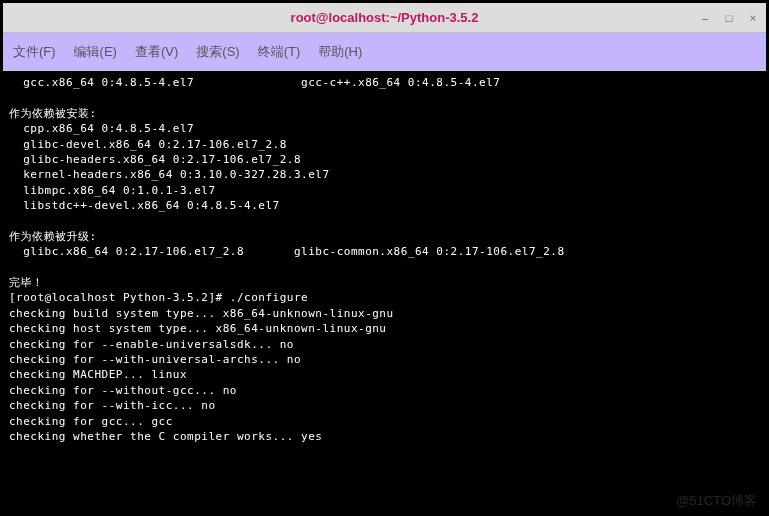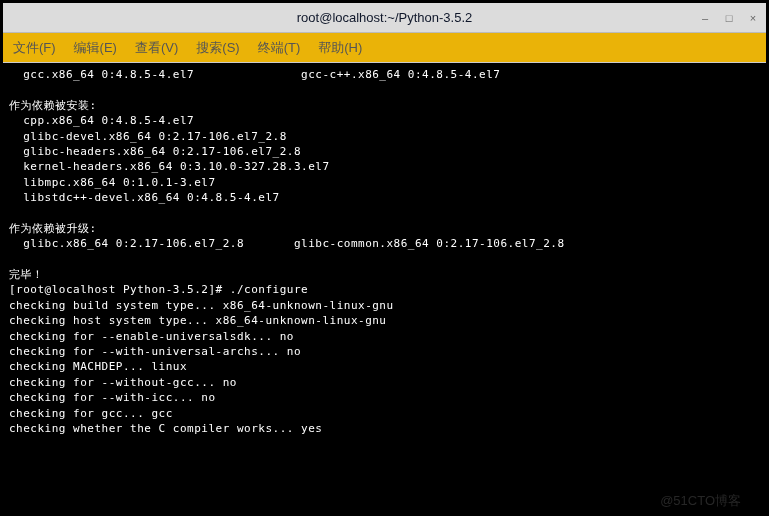--- a/index.html
+++ b/index.html
@@ -17,43 +17,43 @@
       display: flex;
       align-items: center;
       border-bottom: 1px solid #bbb;
       position: relative;
     }
     .title {
       position: absolute;
       left: 50%;
       transform: translateX(-50%);
       font-size: 13px;
-      color: #0f172a;
-      font-weight: normal;
+      color: #be185d;
+      font-weight: bold;
     }
     .window-controls {
       position: absolute;
       right: 6px;
       display: flex;
       gap: 10px;
       align-items: center;
     }
     .wc {
       width: 14px;
       height: 14px;
       display: flex;
       align-items: center;
       justify-content: center;
       font-size: 11px;
       color: #666;
       cursor: pointer;
     }
     .menubar {
-      height: 30px;
-      background: #eab308;
+      height: 38px;
+      background: #c4b5fd;
       display: flex;
       align-items: center;
       padding: 0 10px;
       gap: 18px;
       border-bottom: 1px solid #ccc;
       font-size: 13px;
       color: #555;
     }
     .menu-item { cursor: pointer; }
     .terminal {
@@ -64,21 +64,21 @@
       line-height: 1.4;
       padding: 4px 6px;
       height: calc(100% - 60px);
       overflow: hidden;
       white-space: pre;
       letter-spacing: 0.5px;
     }
     .watermark {
       position: absolute;
       bottom: 6px;
-      right: 28px;
+      right: 12px;
       color: #555;
       font-size: 13px;
       opacity: 0.45;
       font-family: sans-serif;
     }
   </style>
 </head>
 <body>
 
 <div class="titlebar">

